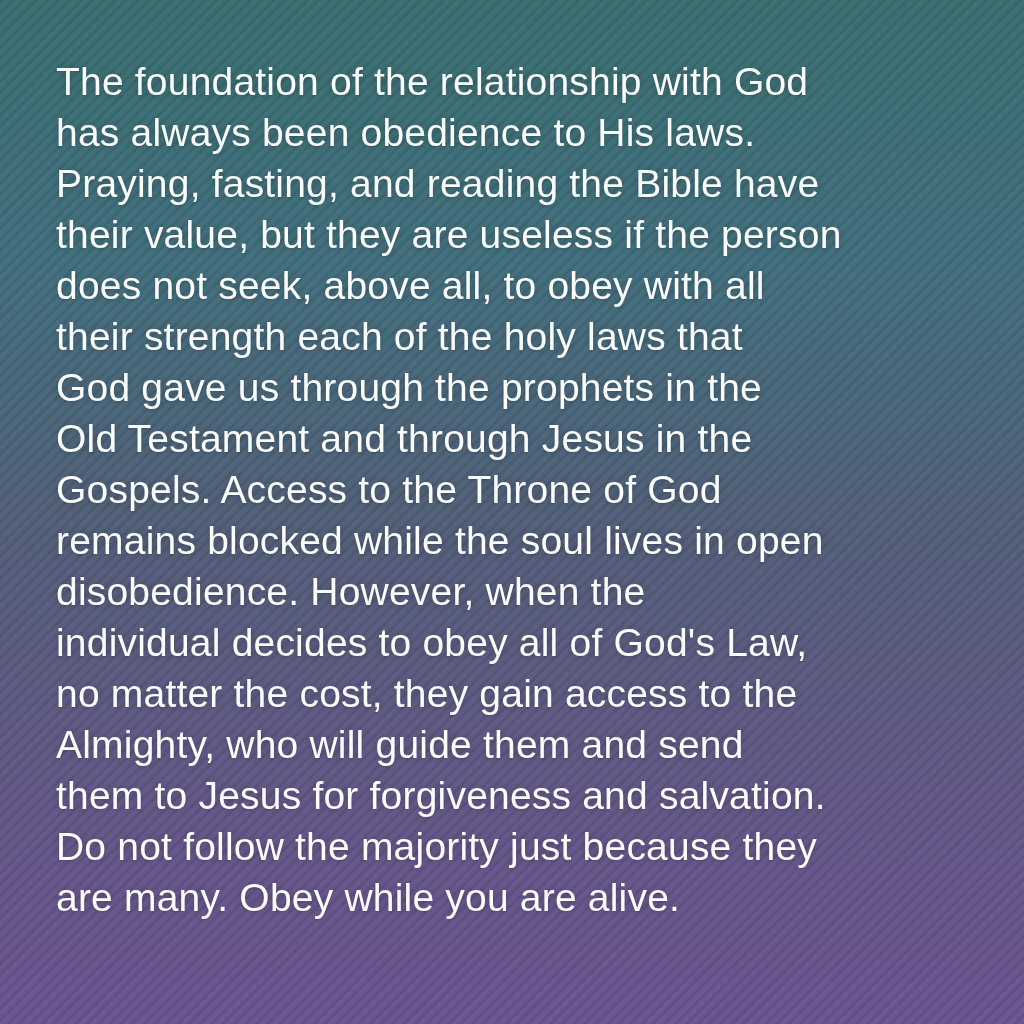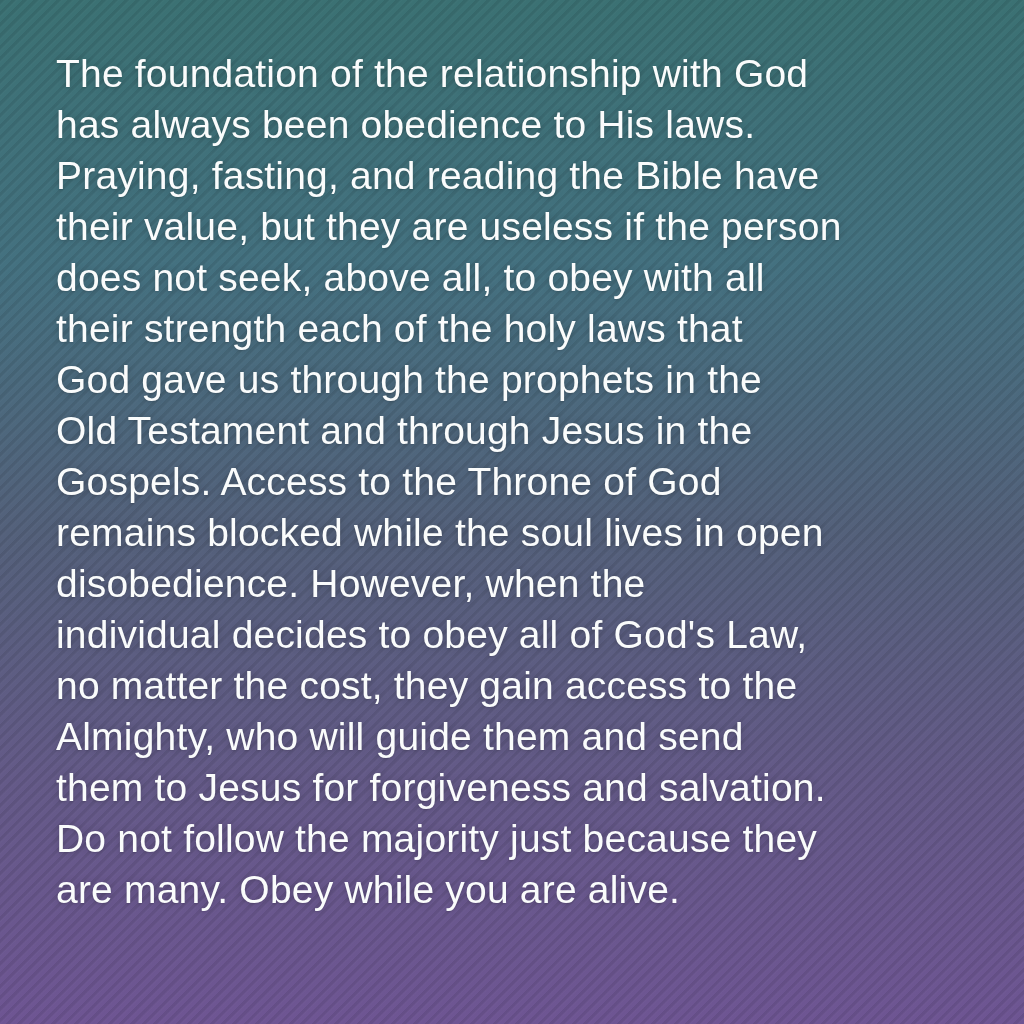--- a/index.html
+++ b/index.html
@@ -29,21 +29,21 @@
         180deg,
         var(--gradient-top, #3b7173) 0%,
         var(--gradient-upper-mid, #447180) 26%,
         var(--gradient-mid, #54617b) 52%,
         var(--gradient-lower-mid, #645a88) 76%,
         var(--gradient-bottom, #6e5593) 100%
       );
   }
   .quote-text {
     position: absolute;
-    top: 48px;
+    top: 56px;
     left: 56px;
     right: 48px;
     color: var(--text-color, #fafcfc);
     font-size: 39px;
     line-height: 51px;
     font-weight: 300;
     letter-spacing: 0.2px;
     white-space: pre-line;
     text-shadow: 0 0 8px rgba(0,0,0,0.18), 0 1px 2px rgba(0,0,0,0.12);
   }

